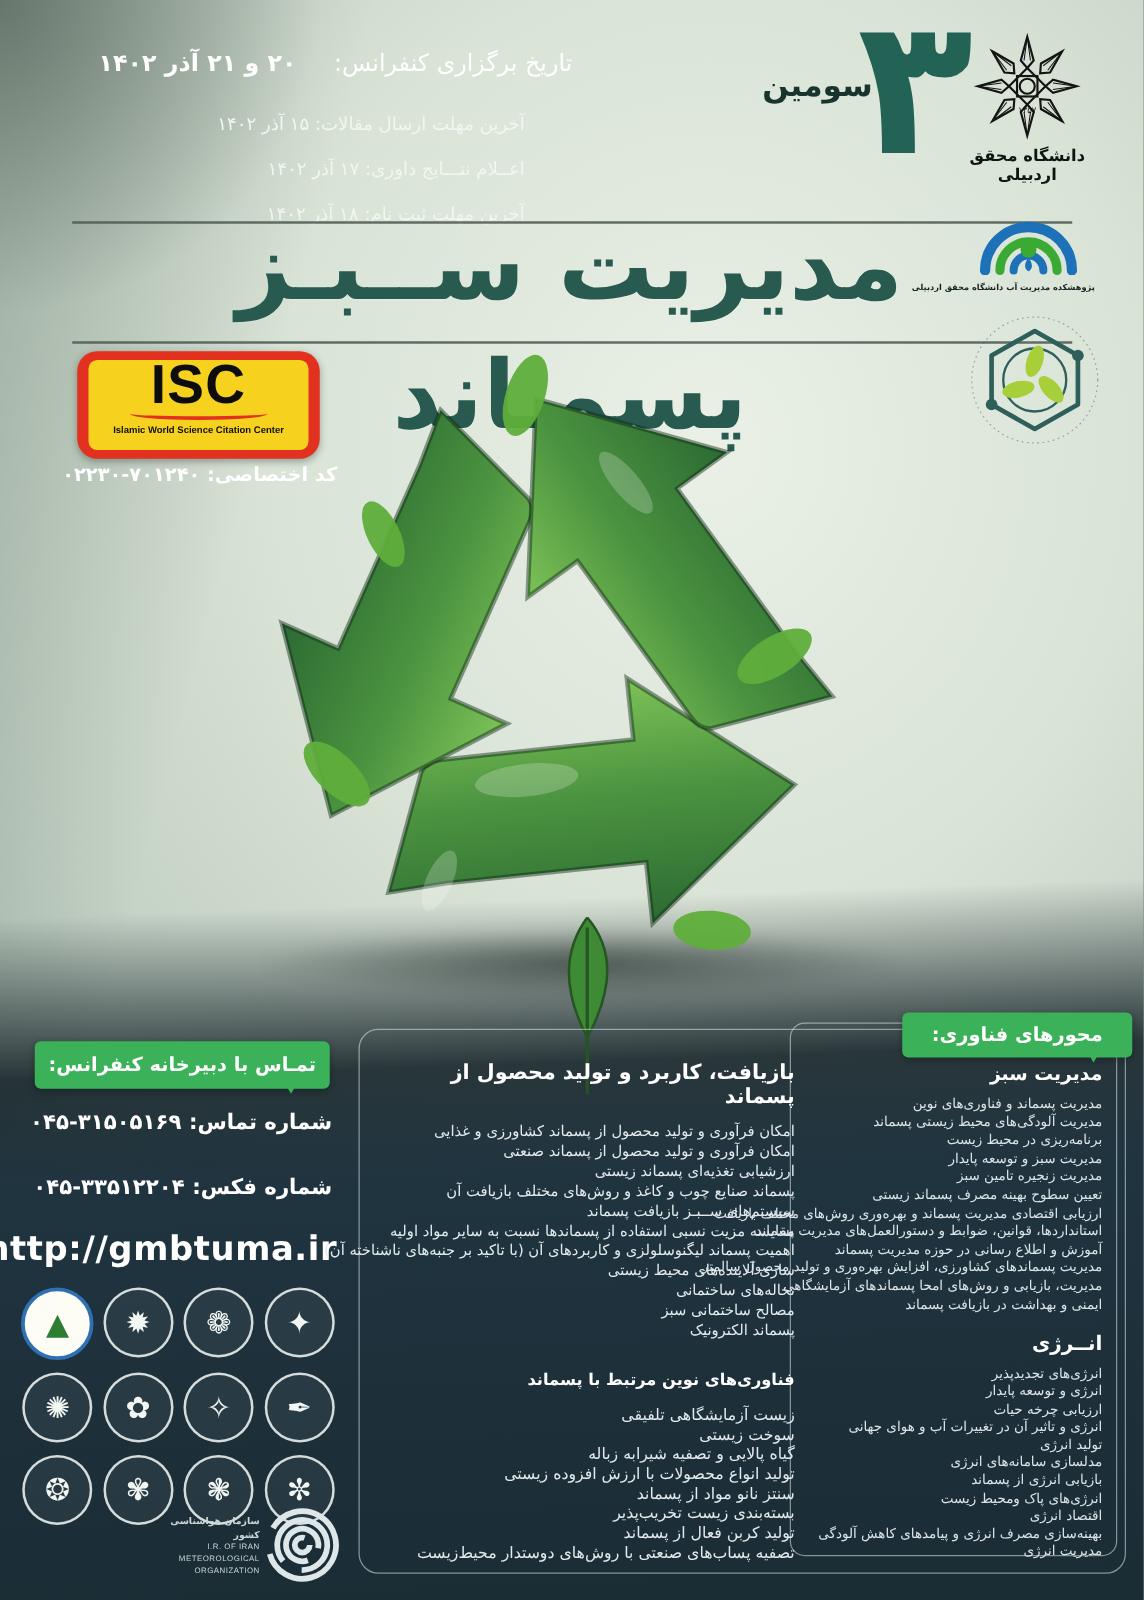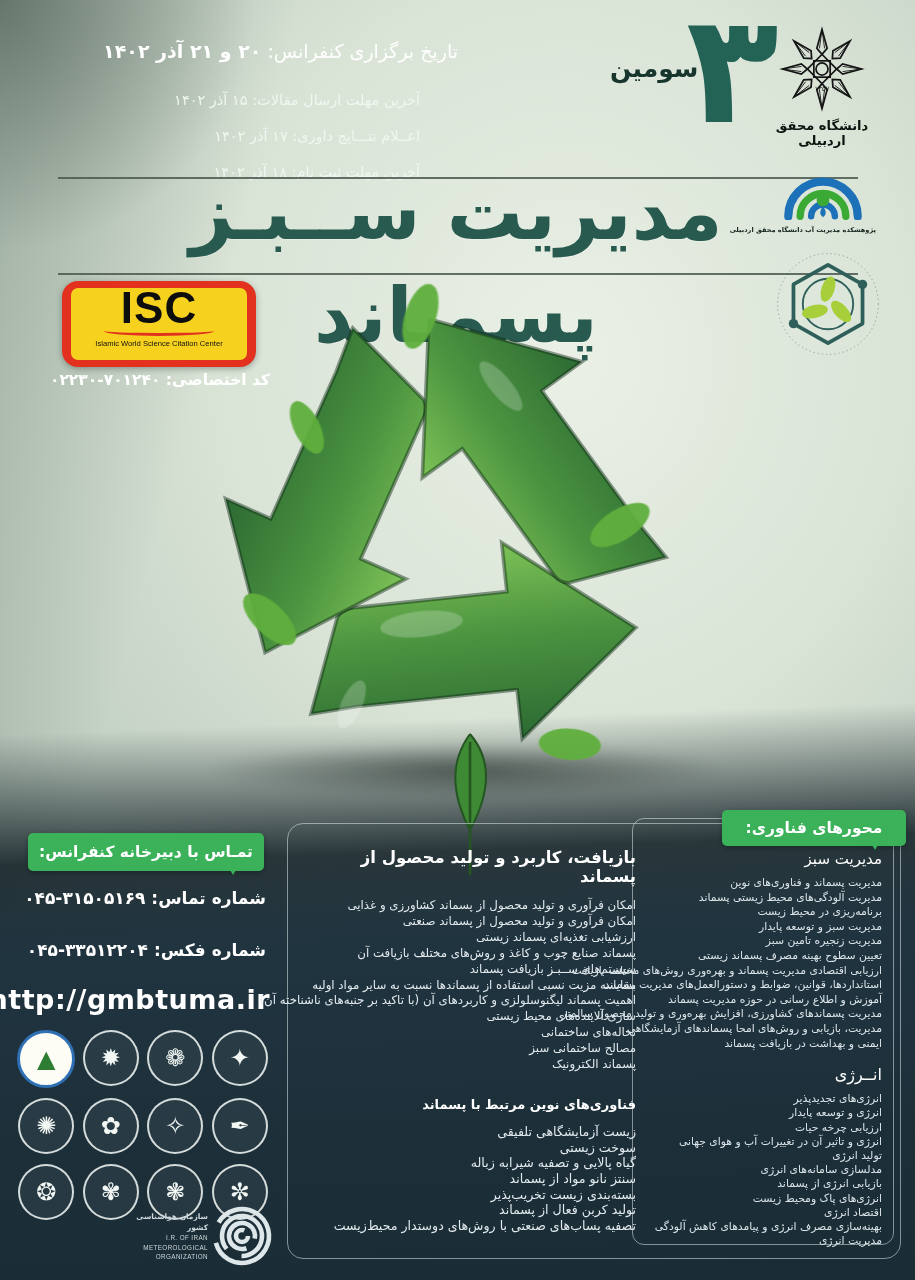--- a/index.html
+++ b/index.html
@@ -11,21 +11,21 @@
       radial-gradient(40% 28% at 0% 0%, rgba(60,75,66,.55), rgba(60,75,66,0) 70%),
       linear-gradient(178deg, rgba(18,32,38,0) 56%, rgba(18,32,38,.88) 66%, #203440 73%, #1a2c34 100%),
       linear-gradient(105deg, rgba(120,138,126,.5) 0%, rgba(120,138,126,0) 24%),
       radial-gradient(95% 75% at 62% 28%, #eaf0e6 0%, #d9e3d6 40%, #c0cec2 72%, #a7b7ab 100%);
   }
   .abs{position:absolute;}
   .num{direction:ltr;unicode-bidi:embed;display:inline-block;}
 
   
   .date-line{left:50px;top:40px;width:408px;text-align:right;color:#ffffff;font-size:19px;letter-spacing:.2px;}
-  .date-line .lbl{font-weight:500;}
+  .date-line .lbl{font-weight:500;margin-left:24px;}
   .date-line .val{font-weight:800;}
   .deadlines{left:80px;top:82px;width:340px;color:#f1f6f1;font-size:14.5px;line-height:36px;text-align:right;}
 
   .edition-number{left:686px;top:-14px;font-size:152px;line-height:1.1;font-weight:800;color:#226356;}
   .edition-word{left:610px;top:54px;font-size:25px;font-weight:800;color:#17352d;}
   .series-title{
     left:70px;top:70px;width:628px;text-align:left;
     font-size:84px;font-weight:800;line-height:1.15;color:transparent;
     -webkit-text-stroke:2.6px #202e27;letter-spacing:0;
   }
@@ -42,21 +42,21 @@
   .isc{left:62px;top:281px;width:194px;height:86px;background:#e2311f;border-radius:16px;
        padding:7px 9px;box-sizing:border-box;box-shadow:0 2px 6px rgba(30,40,35,.35);}
   .isc::before,.isc::after{content:"";position:absolute;top:3px;width:30px;height:80px;
        border:2.5px solid rgba(226,49,31,.8);border-radius:50%;z-index:-1;}
   .isc::before{left:-17px;} .isc::after{right:-17px;}
   .isc-inner{width:100%;height:100%;background:#f6d21f;border-radius:7px;display:flex;
        flex-direction:column;align-items:center;justify-content:flex-start;}
   .isc-acronym{font-family:"Liberation Sans",sans-serif;font-size:44px;font-weight:900;
        color:#0d0d0d;line-height:.92;letter-spacing:1px;}
   .isc-swoosh{width:110px;height:7px;border-bottom:3.5px solid #e2311f;border-radius:50%;margin-top:-2px;}
-  .isc-sub{font-family:"Liberation Sans",sans-serif;font-size:7.6px;font-weight:400;color:#101010;margin-top:3px;white-space:nowrap;}
+  .isc-sub{font-family:"Liberation Sans",sans-serif;font-size:7.6px;font-weight:700;color:#101010;margin-top:3px;white-space:nowrap;}
   .isc-code{left:22px;top:371px;width:248px;text-align:right;color:#fff;font-size:15.5px;font-weight:600;}
 
   
   .uni-logo{left:760px;top:26px;width:124px;text-align:center;color:#0d1510;}
   .uni-caption{font-size:13px;font-weight:700;margin-top:2px;}
   .water-logo{left:770px;top:156px;width:106px;text-align:center;color:#15241f;}
   .water-caption{font-size:6.6px;font-weight:700;margin-top:2px;white-space:nowrap;}
   .hex-logo{left:772px;top:246px;width:112px;height:116px;}
 
   
@@ -82,21 +82,21 @@
   .website a{color:#fff;font-size:27px;font-weight:800;text-decoration:none;font-family:"DejaVu Sans",sans-serif;letter-spacing:.5px;}
 
   
   .mid-col{left:300px;top:848px;width:336px;text-align:right;}
   .mid-col .heading{color:#fff;font-size:16.5px;font-weight:800;margin-bottom:12px;}
   .mid-col .list .list-item{color:#e2eaee;font-size:11.8px;line-height:15.9px;white-space:nowrap;}
   .mid-col .heading2{margin-top:24px;font-size:13px;}
   .mid-col .list2 .list-item{font-size:12.6px;line-height:15.7px;}
 
   .right-col{left:636px;top:850px;width:246px;text-align:right;}
-  .right-col .heading{color:#fff;font-size:15px;font-weight:400;margin-bottom:8px;}
+  .right-col .heading{color:#fff;font-size:15px;font-weight:700;margin-bottom:8px;}
   .right-col .list .list-item{color:#dbe5e9;font-size:10.8px;line-height:14.6px;white-space:nowrap;}
   .right-col .heading2{margin-top:14px;font-size:16px;}
   .right-col .list2 .list-item{line-height:14.2px;}
 
   
   .partners{left:14px;top:1030px;width:258px;display:grid;direction:ltr;
      grid-template-columns:repeat(4,1fr);row-gap:10px;justify-items:center;}
   .partner{width:52px;height:52px;border:2px solid rgba(244,249,247,.85);border-radius:50%;
      display:flex;align-items:center;justify-content:center;font-size:24px;color:#f2f7f4;
      background:rgba(255,255,255,.05);}
@@ -255,20 +255,21 @@
         <div class="list-item">سازی آلاینده‌های محیط زیستی</div>
         <div class="list-item">نخاله‌های ساختمانی</div>
         <div class="list-item">مصالح ساختمانی سبز</div>
         <div class="list-item">پسماند الکترونیک</div>
       </div>
     <div class="heading heading2">فناوری‌های نوین مرتبط با پسماند</div>
     <div class="list list2">
         <div class="list-item">زیست آزمایشگاهی تلفیقی</div>
         <div class="list-item">سوخت زیستی</div>
         <div class="list-item">گیاه پالایی و تصفیه شیرابه زباله</div>
+        <div class="list-item">تولید انواع محصولات با ارزش افزوده زیستی</div>
         <div class="list-item">سنتز نانو مواد از پسماند</div>
         <div class="list-item">بسته‌بندی زیست تخریب‌پذیر</div>
         <div class="list-item">تولید کربن فعال از پسماند</div>
         <div class="list-item">تصفیه پساب‌های صنعتی با روش‌های دوستدار محیط‌زیست</div>
       </div>
   </div>
 
   <div class="abs right-col">
     <div class="heading">مدیریت سبز</div>
     <div class="list">

